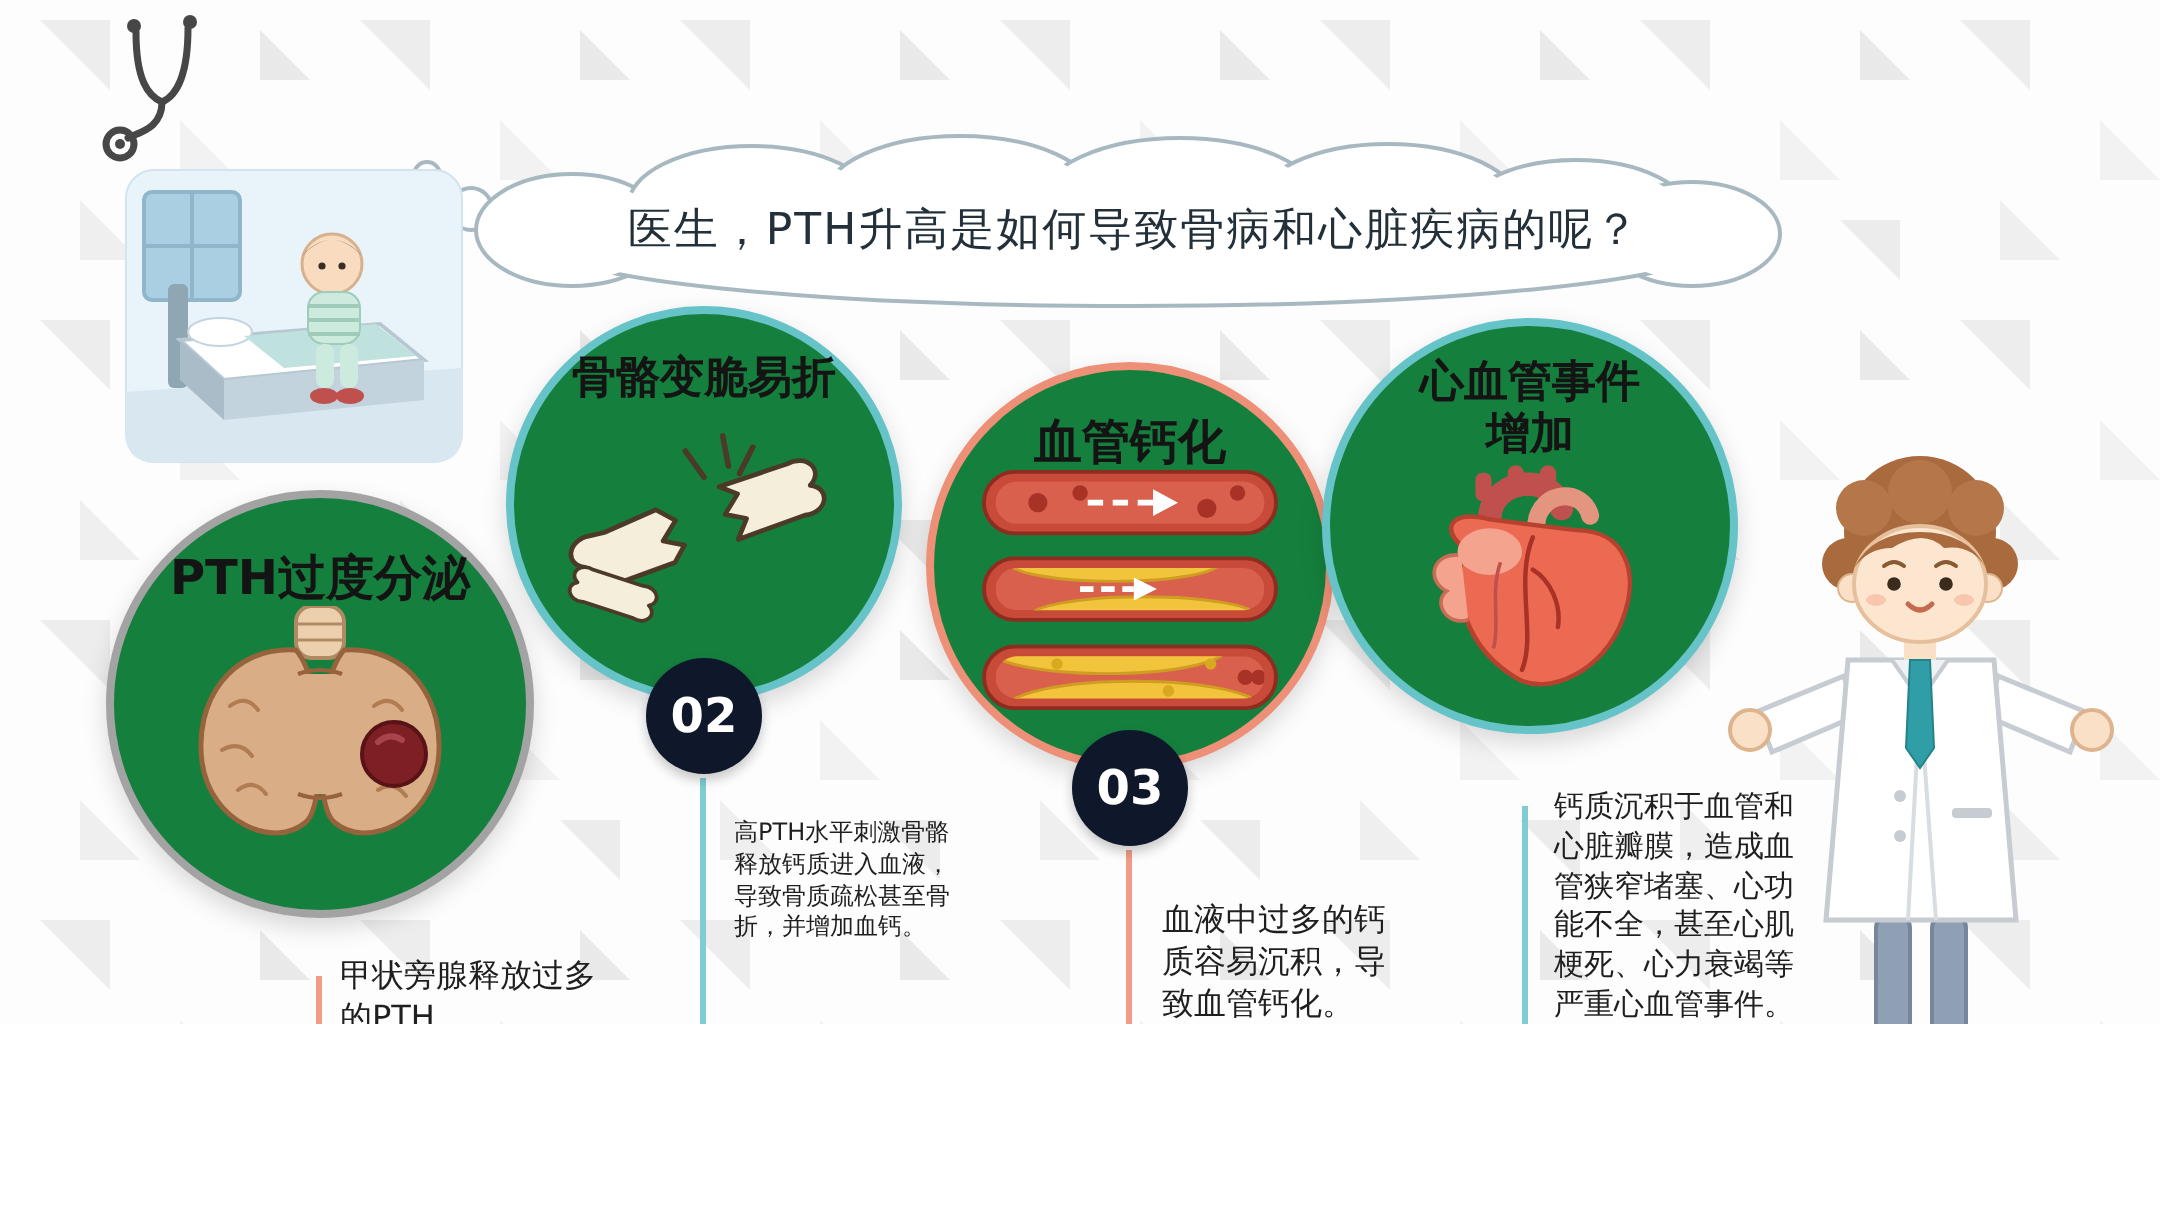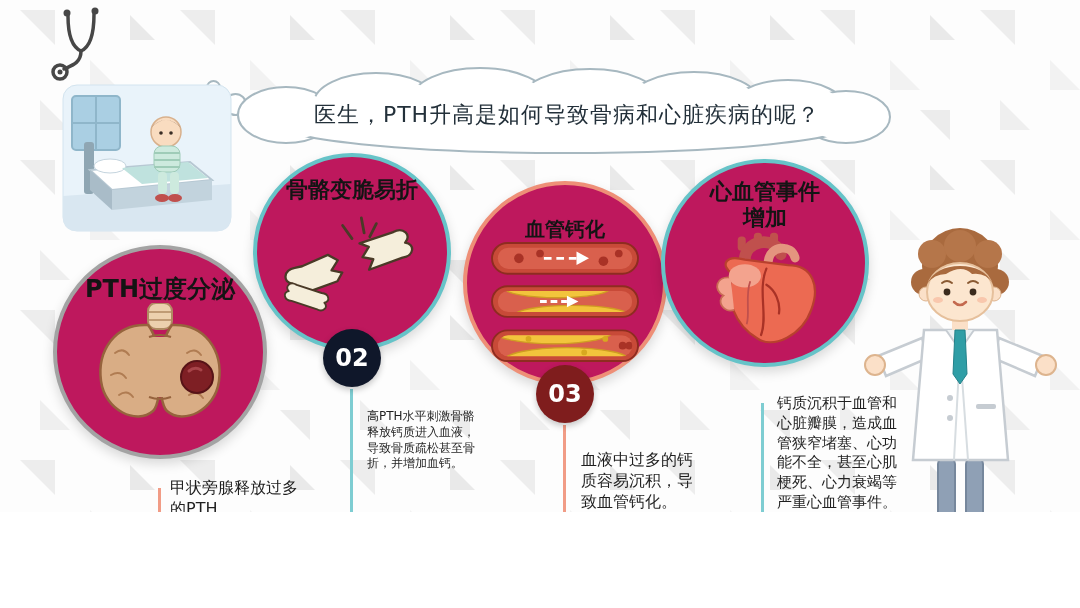--- a/index.html
+++ b/index.html
@@ -16,41 +16,41 @@
   .cloud .q{
     position:absolute;left:0;top:0;right:0;bottom:0;
     display:flex;align-items:center;justify-content:center;
     font-size:22px;color:#23303a;letter-spacing:1px;padding-top:4px;
   }
   .trail-bubble{position:absolute;background:#fff;border:2px solid #a7b8c0;border-radius:50%;z-index:3;}
   .tb1{left:206px;top:80px;width:11px;height:11px;}
   .tb2{left:224px;top:93px;width:19px;height:19px;}
 
   .circle{
-    position:absolute;background:#be185d;border-radius:50%;
+    position:absolute;background:#15803d;border-radius:50%;
     box-shadow:0 5px 12px rgba(0,0,0,.15);
     display:flex;flex-direction:column;align-items:center;z-index:2;
   }
   .circle .title{font-weight:bold;color:#141414;text-align:center;line-height:1.18;}
   .c1{left:53px;top:245px;width:214px;height:214px;border:4px solid #a3a3a3;padding-top:26px;box-sizing:border-box;}
   .c1 .title{font-size:24px;}
   .c2{left:253px;top:153px;width:198px;height:198px;border:4px solid #66C3C8;padding-top:20px;box-sizing:border-box;}
   .c2 .title{font-size:22px;}
   .c3{left:463px;top:181px;width:204px;height:204px;border:4px solid #EE8F77;padding-top:22px;box-sizing:border-box;}
-  .c3 .title{font-size:20px;margin-top:11px;}
+  .c3 .title{font-size:24px;}
   .c4{left:661px;top:159px;width:208px;height:208px;border:4px solid #66C3C8;padding-top:16px;box-sizing:border-box;}
   .c4 .title{font-size:22px;width:130px;}
 
   .badge{
     position:absolute;width:58px;height:58px;border-radius:50%;color:#fff;
     display:flex;align-items:center;justify-content:center;
     font-size:24px;font-weight:bold;z-index:5;
     box-shadow:0 3px 6px rgba(0,0,0,.22);
   }
-  .coral{background:#7f1d1d;}
+  .coral{background:#0f172a;}
   .teal{background:#0f172a;}
   .b1{left:131px;top:428px;}
   .b2{left:323px;top:329px;}
   .b3{left:536px;top:365px;}
   .b4{left:734px;top:343px;}
 
   .vline{position:absolute;width:3px;z-index:1;}
   .vl-coral{background:#F19C86;}
   .vl-teal{background:#7ECDD2;}
   .l1{left:158px;top:488px;height:50px;}

